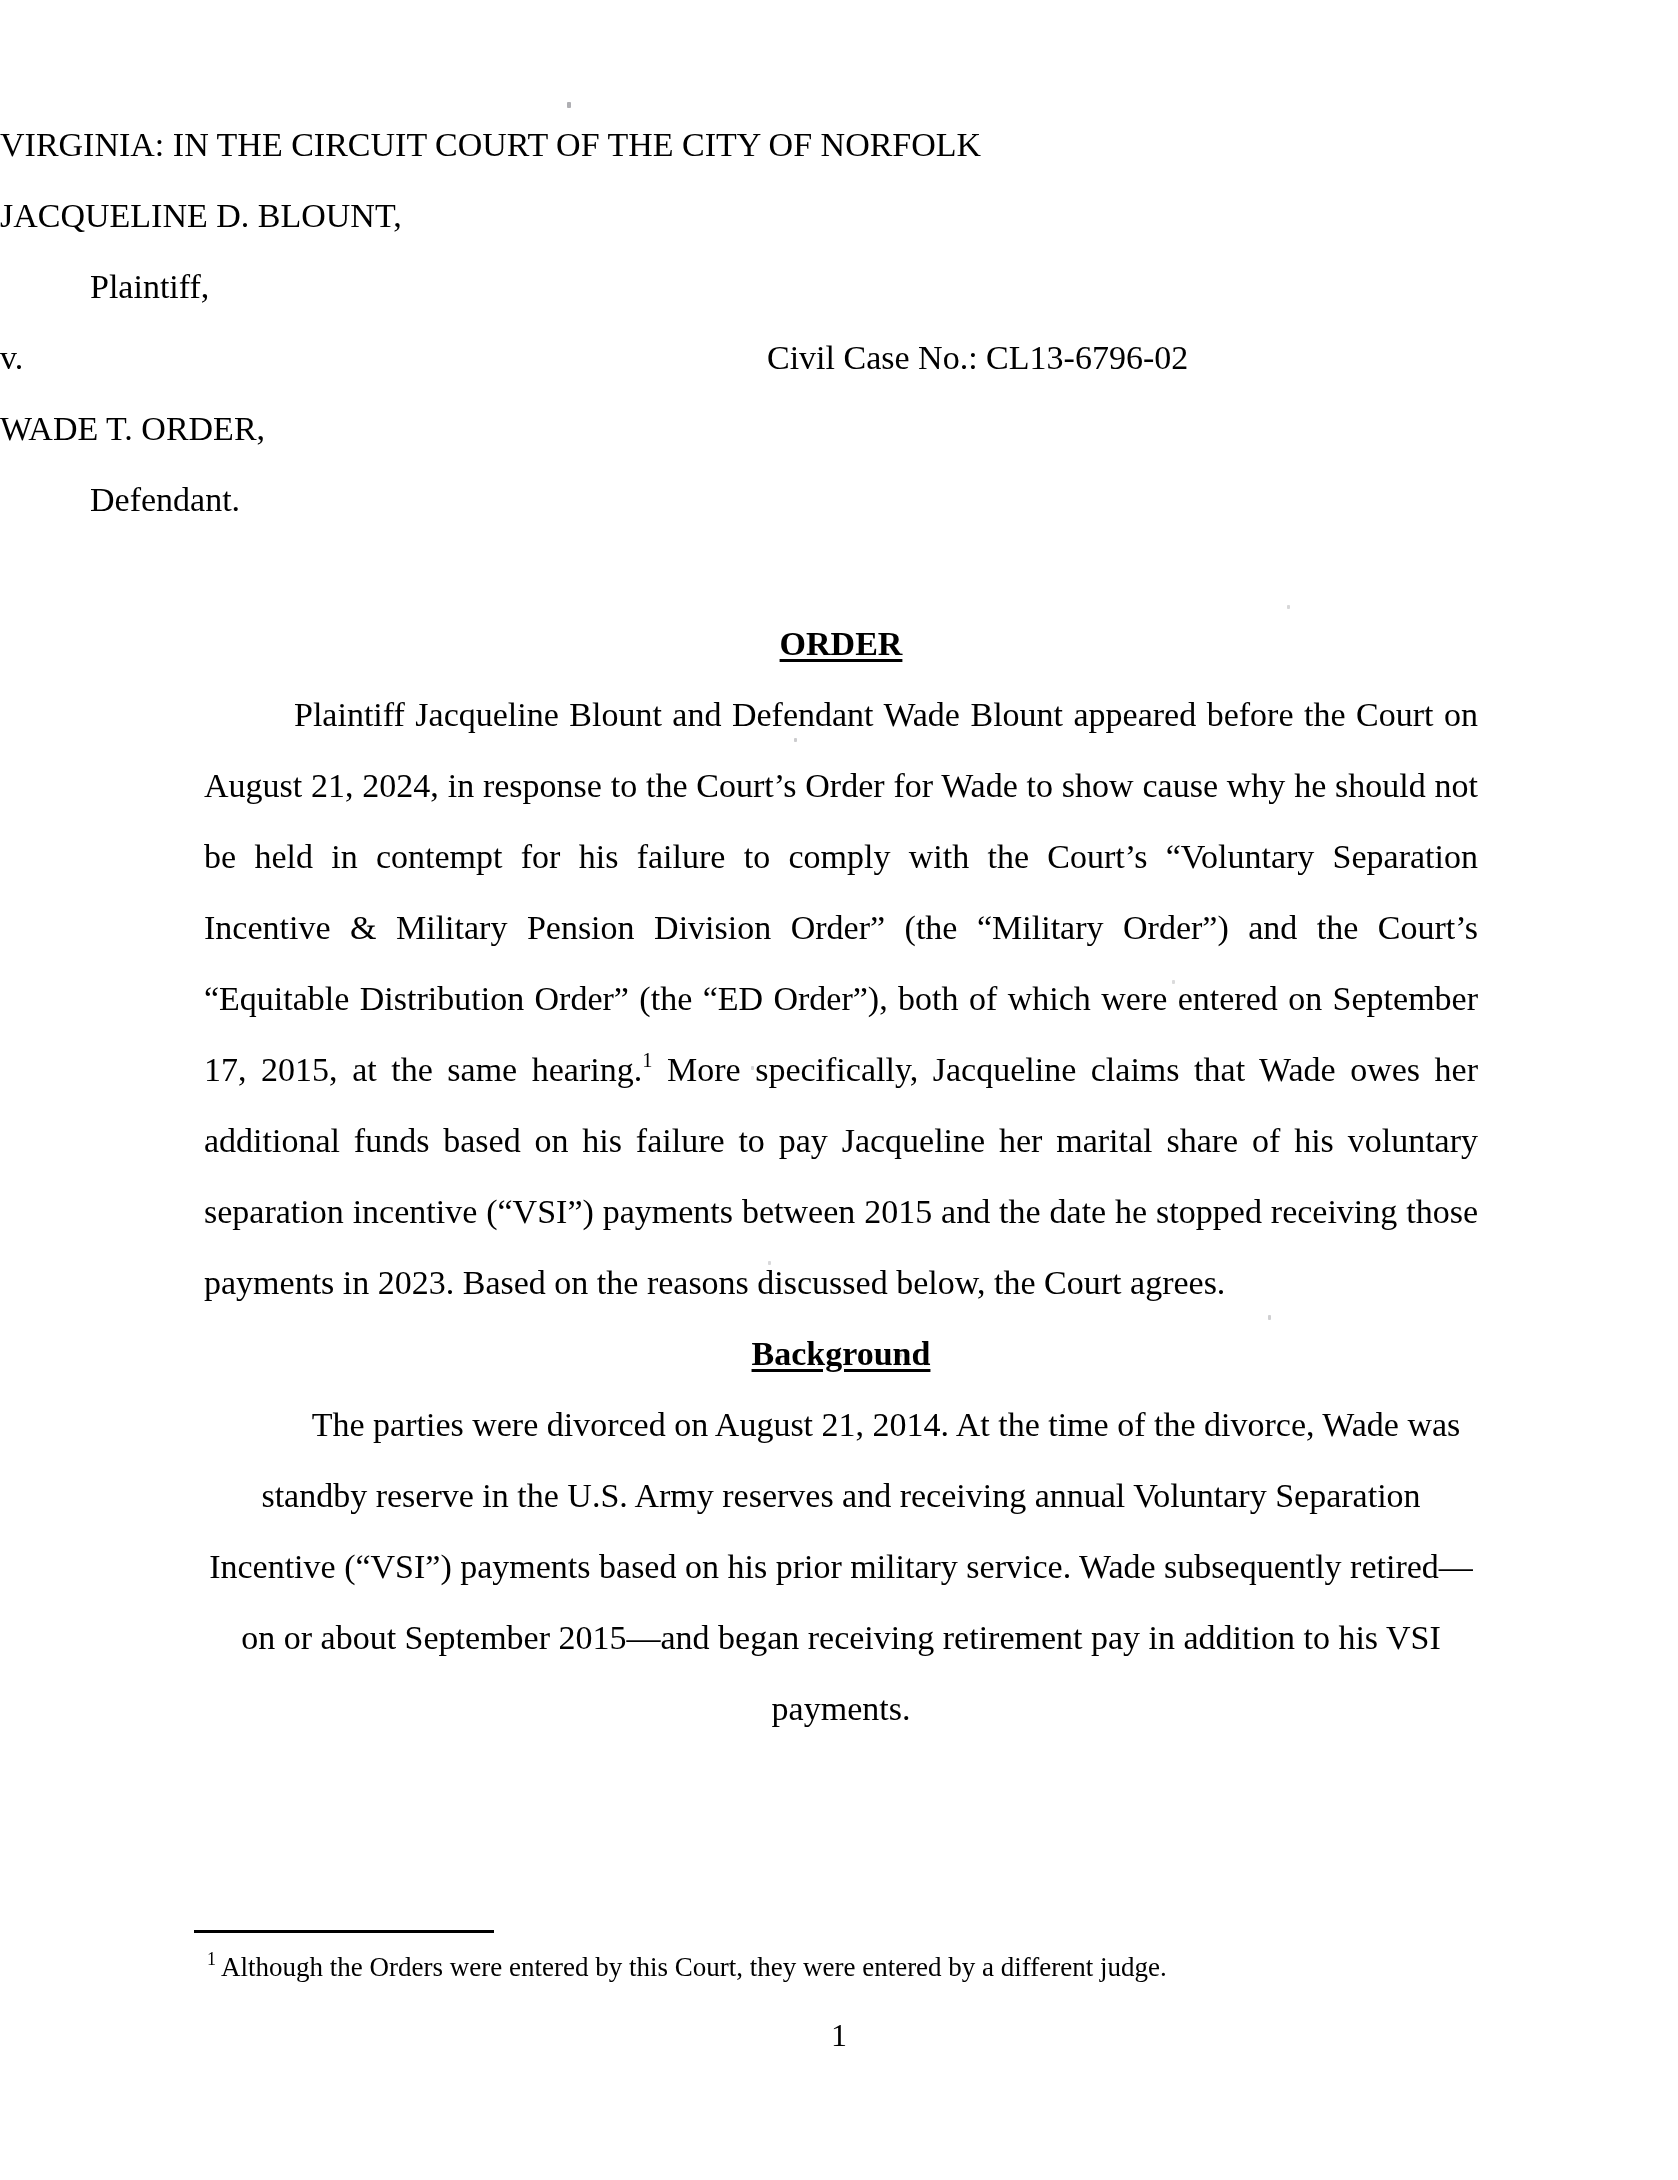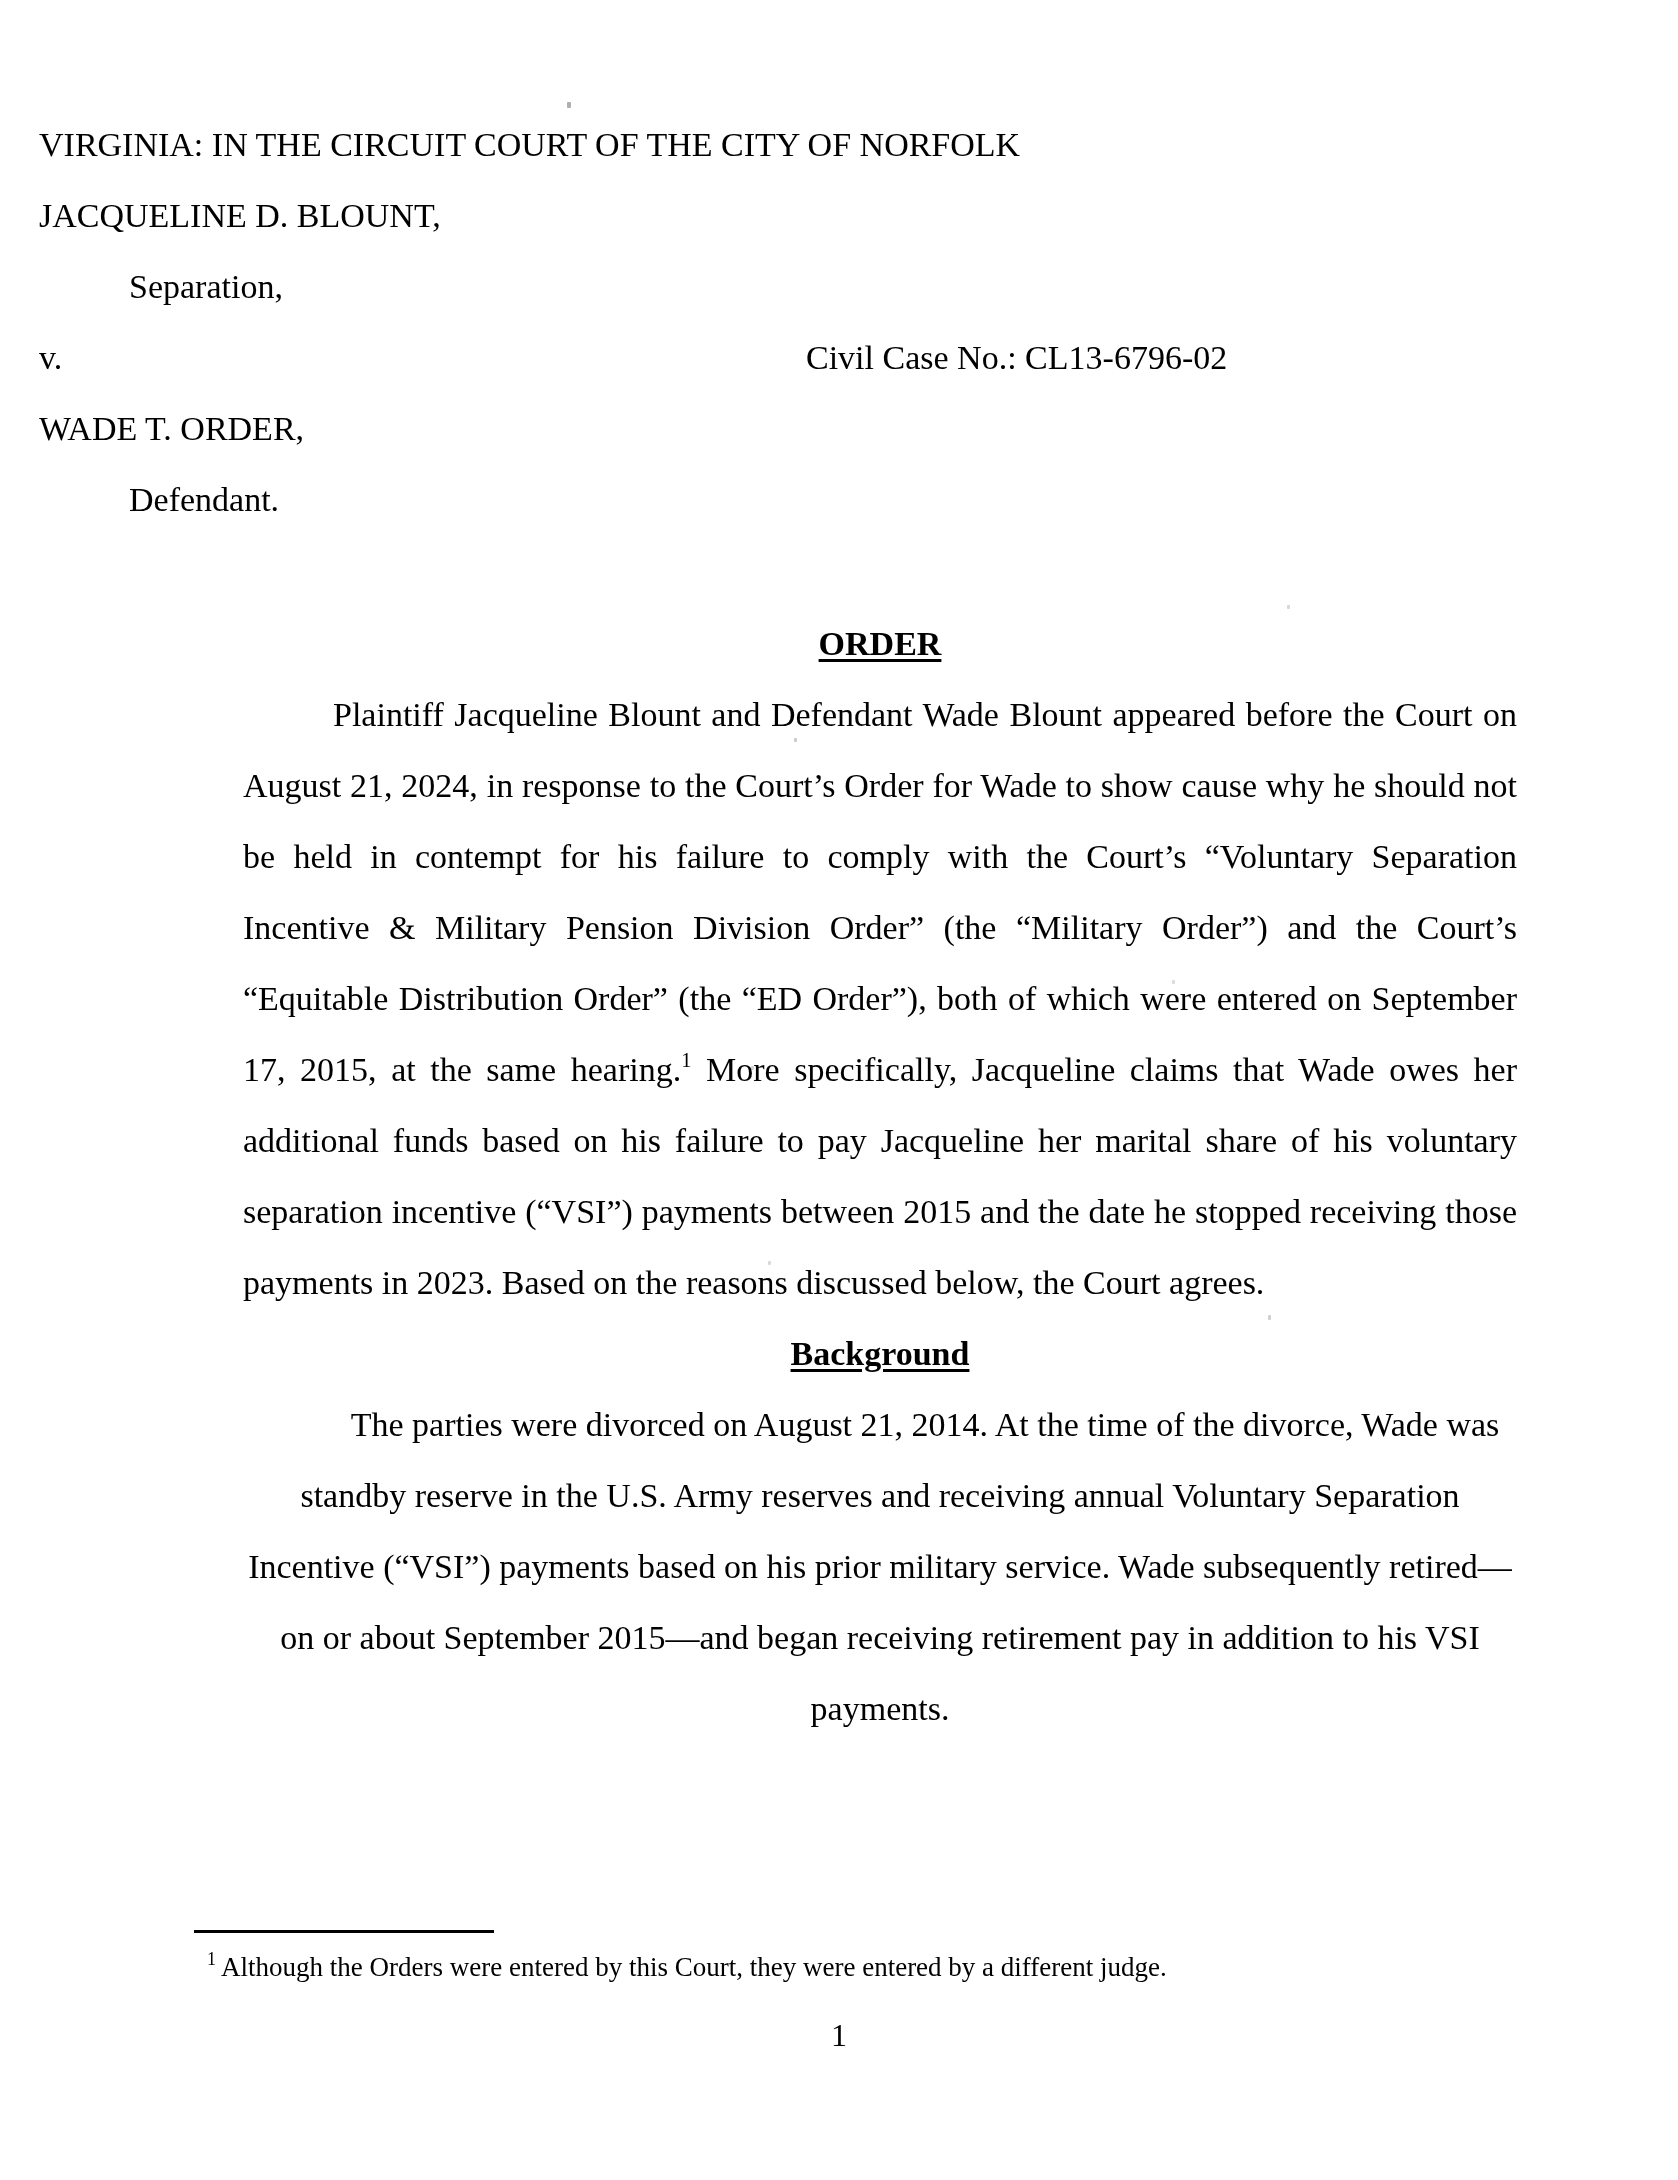--- a/index.html
+++ b/index.html
@@ -40,21 +40,20 @@
   .speck.s6 { left: 1287px; top: 605px; width: 3.4px; height: 4.3px; opacity: .28;}
   .speck.s7 { left: 768px; top: 1261px; width: 3.4px; height: 4.3px; opacity: .26;}
   .speck.s8 { left: 1172px; top: 980px; width: 2.6px; height: 4.3px; opacity: .25;}
 
   
   .content {
     position: absolute;
     left: 204px;
     top: 0;
     width: 1274px;
-    padding-left: 39px;
   }
 
   .caption-block { position: absolute; top: 109px; left: 0; width: 1274px; }
 
   .court-line { font-size: 34px; line-height: 71px; }
 
   .party-line { font-size: 34px; line-height: 71px; }
 
   .role-line {
     font-size: 34px;
@@ -155,21 +154,21 @@
   <span class="speck s6"></span>
   <span class="speck s7"></span>
   <span class="speck s8"></span>
 
   <div class="content caption-block">
 
     <div class="court-line">VIRGINIA:  IN THE CIRCUIT COURT OF THE CITY OF NORFOLK</div>
 
     <div class="party-line">JACQUELINE D. BLOUNT,</div>
 
-    <div class="role-line">Separation,</div>
+    <div class="role-line">Plaintiff,</div>
 
     <div class="v-row">
       <span>v.</span>
       <span class="case-no">Civil Case No.: CL13-6796-02</span>
     </div>
 
     <div class="party-line">WADE T. ORDER,</div>
 
     <div class="role-line">Defendant.</div>
   </div>

